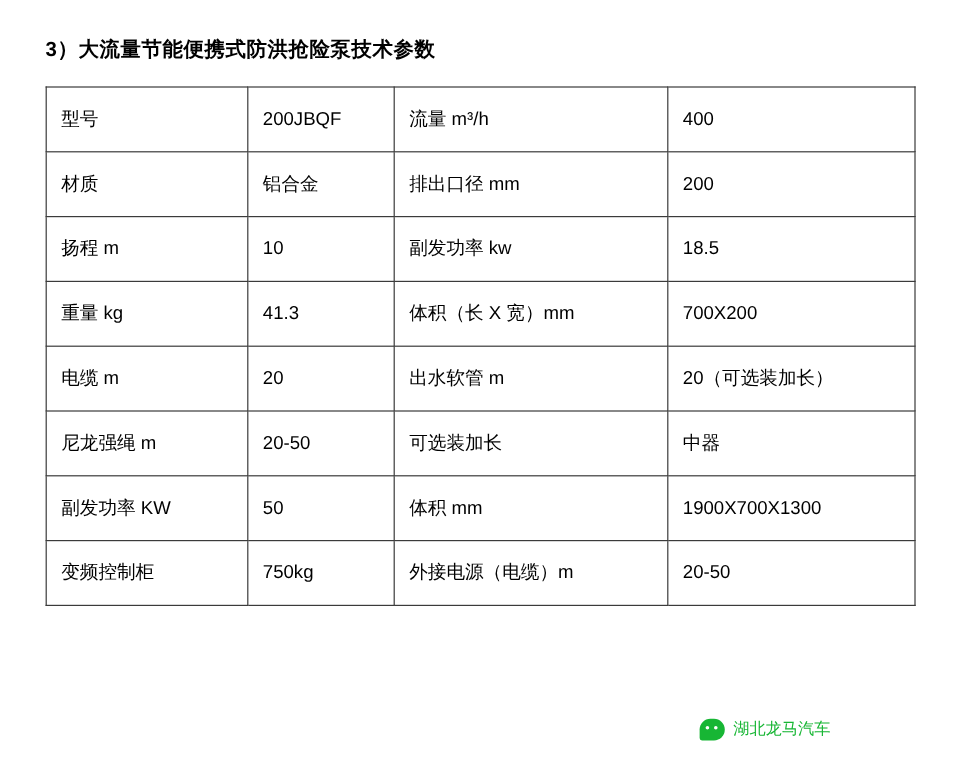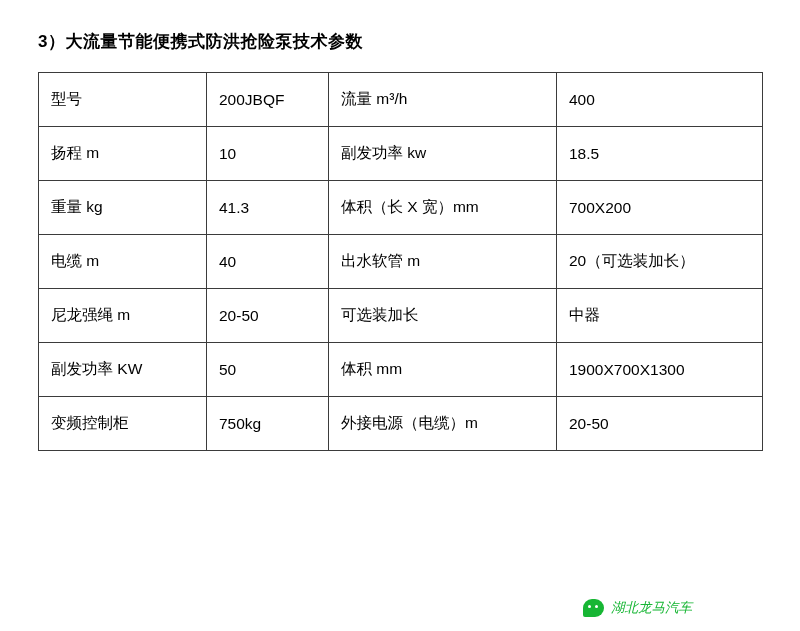--- a/index.html
+++ b/index.html
@@ -56,21 +56,20 @@
   col.c3 { width: 228px; }
   col.c4 { width: 206px; }
 
   .footer-brand {
     position: absolute;
     right: 24px;
     bottom: 14px;
     display: flex;
     align-items: flex-end;
     gap: 7px;
-    font-style: italic;
   }
   .wechat-badge {
     width: 21px;
     height: 18px;
     border-radius: 9px 9px 9px 2px;
     background: #17b634;
     position: relative;
     flex: none;
   }
   .wechat-badge::before,
@@ -106,34 +105,40 @@
         <col class="c4">
     </colgroup>
     <tbody>
       <tr>
         <td>型号</td>
         <td>200JBQF</td>
         <td>流量 m³/h</td>
         <td>400</td>
       </tr>
       <tr>
+        <td>材质</td>
+        <td>铝合金</td>
+        <td>排出口径 mm</td>
+        <td>200</td>
+      </tr>
+      <tr>
         <td>扬程 m</td>
         <td>10</td>
         <td>副发功率 kw</td>
         <td>18.5</td>
       </tr>
       <tr>
         <td>重量 kg</td>
         <td>41.3</td>
         <td>体积（长 X 宽）mm</td>
         <td>700X200</td>
       </tr>
       <tr>
         <td>电缆 m</td>
-        <td>40</td>
+        <td>20</td>
         <td>出水软管 m</td>
         <td>20（可选装加长）</td>
       </tr>
       <tr>
         <td>尼龙强绳 m</td>
         <td>20-50</td>
         <td>可选装加长</td>
         <td>中器</td>
       </tr>
       <tr>

